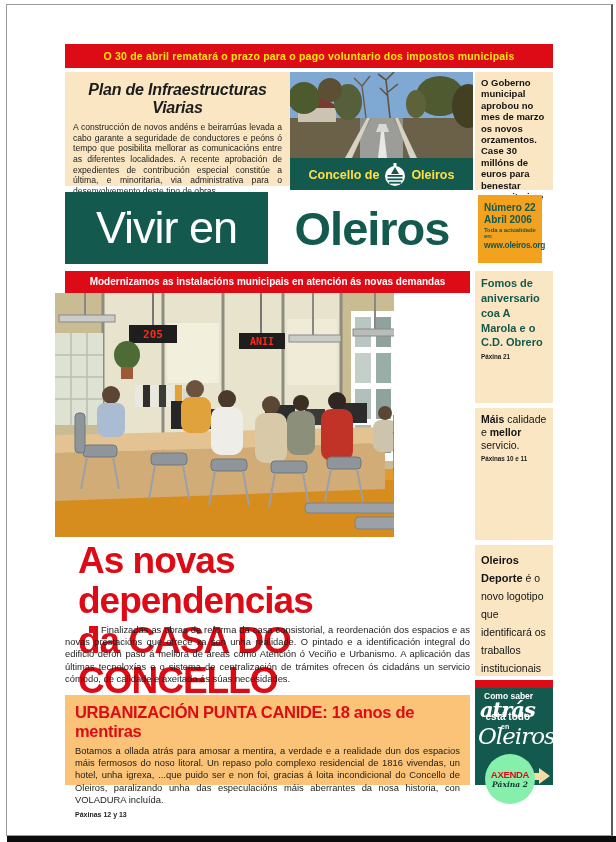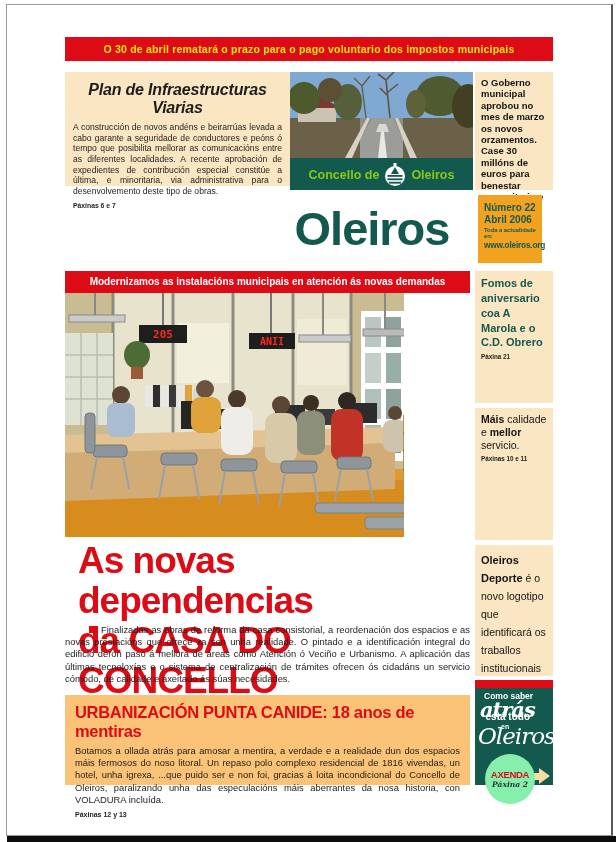--- a/index.html
+++ b/index.html
@@ -14,21 +14,21 @@
   .page-frame {
     position:absolute; left:6px; top:4px; width:607px; height:832px;
     border:1px solid #9a9a9a; border-right:2px solid #5a5a5a;
     pointer-events:none;
   }
   .bottom-black-bar {
     position:absolute; left:7px; bottom:0; width:609px; height:6px; background:#0d0d0d;
   }
   
   .top-banner {
-    position:absolute; left:65px; top:37px; width:488px; height:24px;
+    position:absolute; left:65px; top:44px; width:488px; height:24px;
     background:var(--red); color:var(--yellow);
     font-size:10.5px; font-weight:bold; text-align:center; line-height:24px;
     letter-spacing:.2px;
   }
   
   .left-article {
     position:absolute; left:65px; top:72px; width:225px; height:114px;
     background:var(--cream); padding:9px 8px 0 8px;
   }
   .left-article h2 {
@@ -37,21 +37,21 @@
   }
   .left-article p {
     font-size:8.6px; line-height:1.24; color:#1d1d1b; text-align:justify;
   }
   .left-article .pages { font-size:6.8px; font-weight:bold; color:#1d1d1b; margin-top:5px; text-align:left; }
   .road-photo {
     position:absolute; left:290px; top:72px; width:183px; height:86px; overflow:hidden;
   }
   .logo-bar {
     position:absolute; left:290px; top:158px; width:183px; height:34px;
-    background:var(--teal); color:#84cc16; display:flex; align-items:center; justify-content:center;
+    background:var(--teal); color:#fde047; display:flex; align-items:center; justify-content:center;
     gap:5px; font-size:12.5px; font-weight:bold;
   }
   
   .sb { position:absolute; left:475px; width:78px; background:var(--cream); padding:5px 5px 0 6px; }
   .sb .txt { font-size:9.5px; font-weight:bold; line-height:1.2; color:#141414; }
   .sb .pages { font-size:6.3px; font-weight:bold; color:#1d1d1b; margin-top:3px; }
   #sb-budget   { top:72px;  height:118px; }
   #sb-aniv     { top:271px; height:132px; }
   #sb-aniv .txt { color:var(--teal); font-size:11px; line-height:1.35; }
   #sb-sane     { top:408px; height:132px; }
@@ -81,21 +81,21 @@
     background:#fff; color:var(--teal); font-size:47px; font-weight:bold; letter-spacing:-1px;
     display:flex; align-items:center; justify-content:center;
   }
   
   .caption-bar {
     position:absolute; left:65px; top:271px; width:405px; height:22px;
     background:var(--red); color:#fff; font-size:10px; font-weight:bold;
     text-align:center; line-height:22px;
   }
   
-  .office-photo { position:absolute; left:65px; top:293px; width:339px; height:244px; overflow:hidden; }
+  .office-photo { position:absolute; left:55px; top:293px; width:339px; height:244px; overflow:hidden; }
   
   .main-headline {
     position:absolute; left:78px; top:541px; width:392px;
     color:var(--red); font-weight:bold; font-size:37px; line-height:40px; letter-spacing:-1px;
   }
   .main-body {
     position:absolute; left:65px; top:624px; width:405px;
     font-size:9.4px; line-height:1.3; color:#1d1d1b; text-align:justify;
   }
   .main-body .bullet {
@@ -188,20 +188,21 @@
       <polygon points="11,4 15,11 7,11" fill="#14594E"></polygon>
     </svg>
     <span>Oleiros</span>
   </div>
 
   <div class="sb" id="sb-budget">
     <div class="txt">O Goberno municipal aprobou no mes de marzo os novos orzamentos. Case 30 millóns de euros para benestar comunitario e social.</div>
     <div class="pages">Páxs. 14 e 15</div>
   </div>
 
+  <div class="mast-left">Vivir en</div>
   <div class="mast-right">Oleiros</div>
   <div class="numero-box">
     <div class="num">Número 22</div>
     <div class="date">Abril 2006</div>
     <div class="tag">Toda a actualidade en:</div>
     <div class="url">www.oleiros.org</div>
   </div>
 
   <div class="caption-bar">Modernizamos as instalacións municipais en atención ás novas demandas</div>
 

